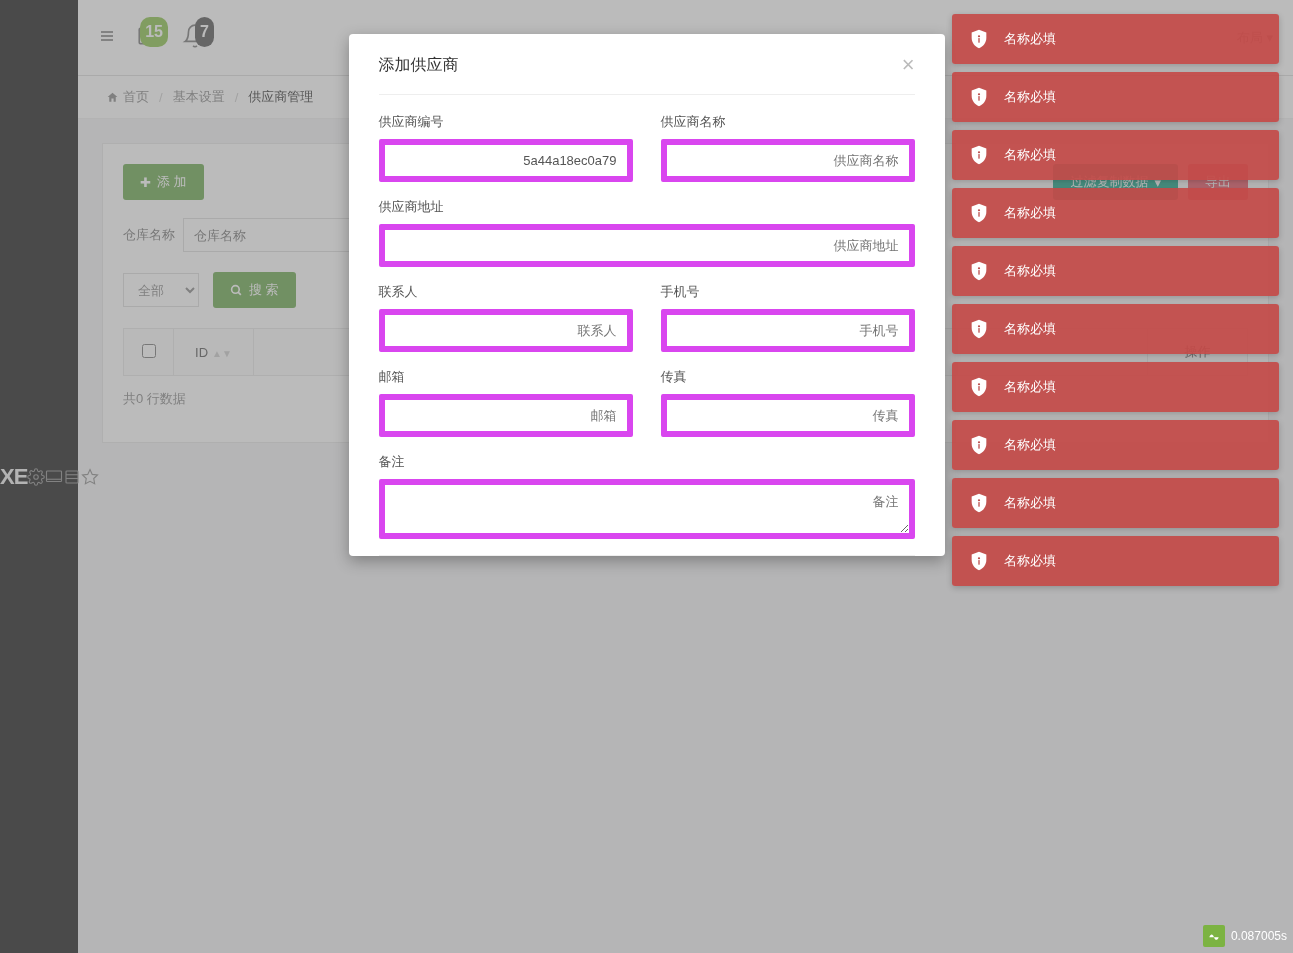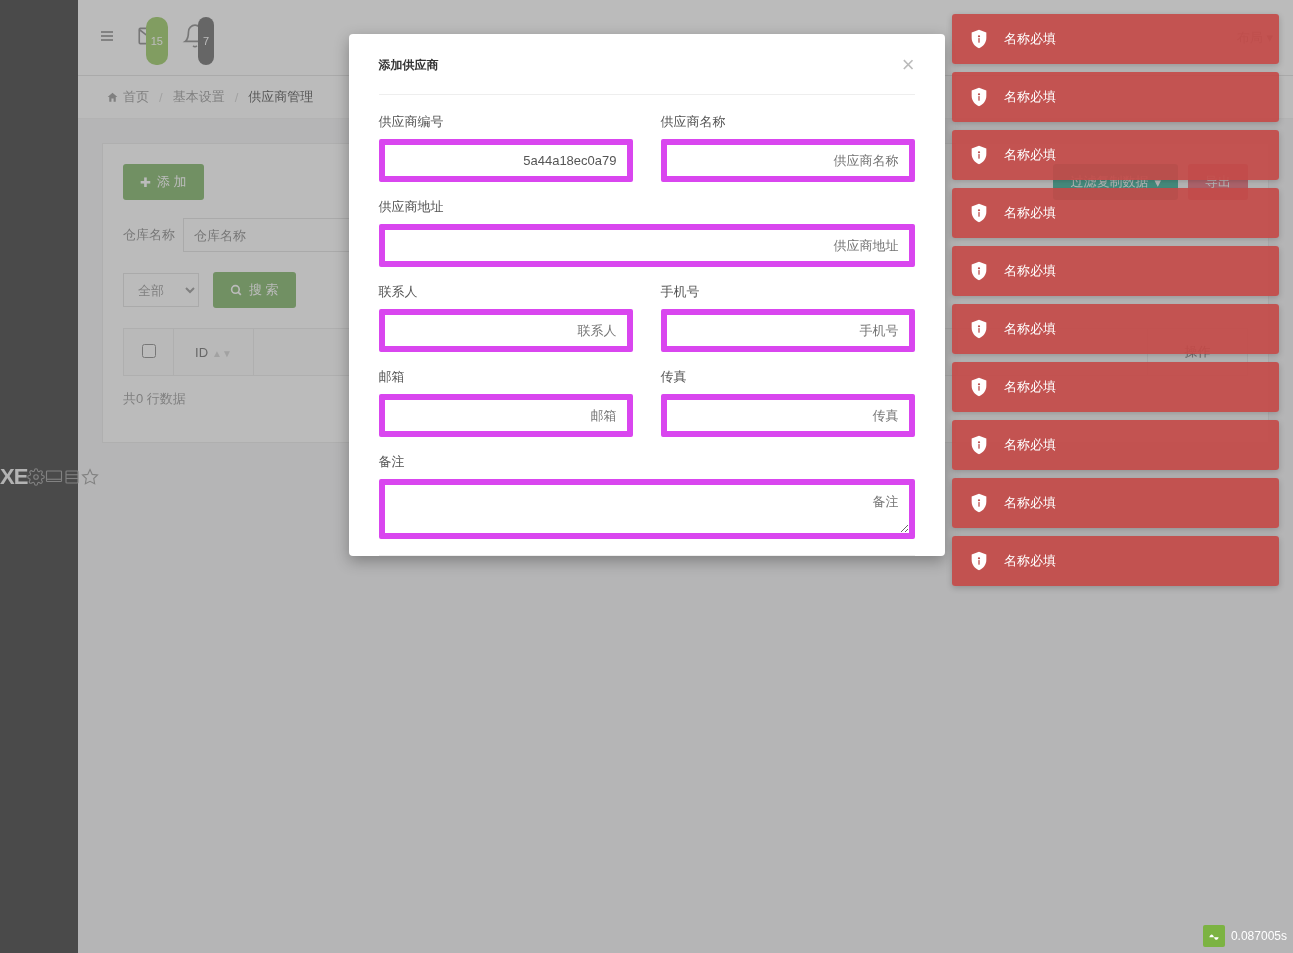--- a/index.html
+++ b/index.html
@@ -11,21 +11,21 @@
 .logo { color: #eee; font-size: 22px; font-weight: 600; padding: 20px 0; letter-spacing: -1px; }
 .nav-icon { width: 78px; height: 50px; display: flex; align-items: center; justify-content: center; color: #8c8c8c; cursor: pointer; }
 .nav-icon svg { width: 18px; height: 18px; }
 
 .main { flex: 1; display: flex; flex-direction: column; }
 .topbar { height: 76px; background: #fff; border-bottom: 1px solid #ddd; display: flex; align-items: center; padding: 0 20px; gap: 20px; }
 .hamburger { cursor: pointer; color: #555; }
 .hamburger svg { width: 18px; height: 16px; }
 .icn-badge { position: relative; cursor: pointer; }
 .icn-badge svg { width: 26px; height: 26px; stroke: #777; fill: none; stroke-width: 1.5; }
-.badge { position: absolute; top: -6px; right: -6px; background: #8bc34a; color: #fff; font-size: 11px; border-radius: 10px; padding: 18px 5px; min-width: 16px; text-align: center; }
+.badge { position: absolute; top: -6px; right: -6px; background: #8bc34a; color: #fff; font-size: 16px; border-radius: 10px; padding: 6px 5px; min-width: 16px; text-align: center; font-weight: bold; }
 .badge.dark { background: #555; }
 .topbar-right { margin-left: auto; display: flex; gap: 14px; align-items: center; color: #888; }
 
 .breadcrumb { background: #fff; padding: 12px 28px; border-bottom: 1px solid #eee; color: #888; font-size: 13px; display: flex; align-items: center; gap: 10px; }
 .breadcrumb .sep { color: #ccc; }
 .breadcrumb .active { color: #333; font-weight: 500; }
 .breadcrumb .home { display: inline-flex; align-items: center; gap: 4px; }
 
 .content { padding: 24px; flex: 1; }
 .panel { background: #fff; border: 1px solid #e7e7e7; padding: 20px; }
@@ -47,21 +47,21 @@
 
 table { width: 100%; border-collapse: collapse; }
 th { border: 1px solid #e7e7e7; padding: 14px 10px; font-weight: normal; color: #555; background: #fafafa; font-size: 13px; }
 th .sort { color: #ccc; margin-left: 4px; font-size: 10px; }
 .checkbox-cell input { width: 14px; height: 14px; }
 .row-info { color: #888; padding: 14px 0; font-size: 13px; }
 
 .overlay { position: absolute; inset: 0; background: rgba(120,120,120,0.5); z-index: 100; }
 .modal { position: absolute; top: 34px; left: 50%; transform: translateX(-50%); width: 596px; background: #fff; border-radius: 4px; z-index: 101; box-shadow: 0 5px 15px rgba(0,0,0,.3); }
 .modal-header { padding: 20px 30px 18px; display: flex; justify-content: space-between; align-items: center; }
-.modal-header h3 { font-size: 12px; font-weight: 700; color: #333; }
+.modal-header h3 { font-size: 16px; font-weight: 400; color: #333; }
 .modal-close { color: #bbb; font-size: 22px; cursor: pointer; line-height: 1; }
 .modal hr { border: none; border-top: 1px solid #eee; margin: 0 30px; }
 .form-row { display: flex; gap: 28px; margin-bottom: 16px; }
 .form-group { flex: 1; display: flex; flex-direction: column; gap: 8px; }
 .form-group.full { flex-basis: 100%; }
 .form-group label { color: #555; font-size: 13px; }
 .form-group input, .form-group textarea { border: 6px solid #d946ef; padding: 8px 10px; font-size: 13px; border-radius: 2px; color: #555; text-align: right; }
 .form-group textarea { resize: both; height: 60px; font-family: inherit; }
 .modal-footer { padding: 18px 30px; display: flex; justify-content: flex-end; gap: 10px; }
 

